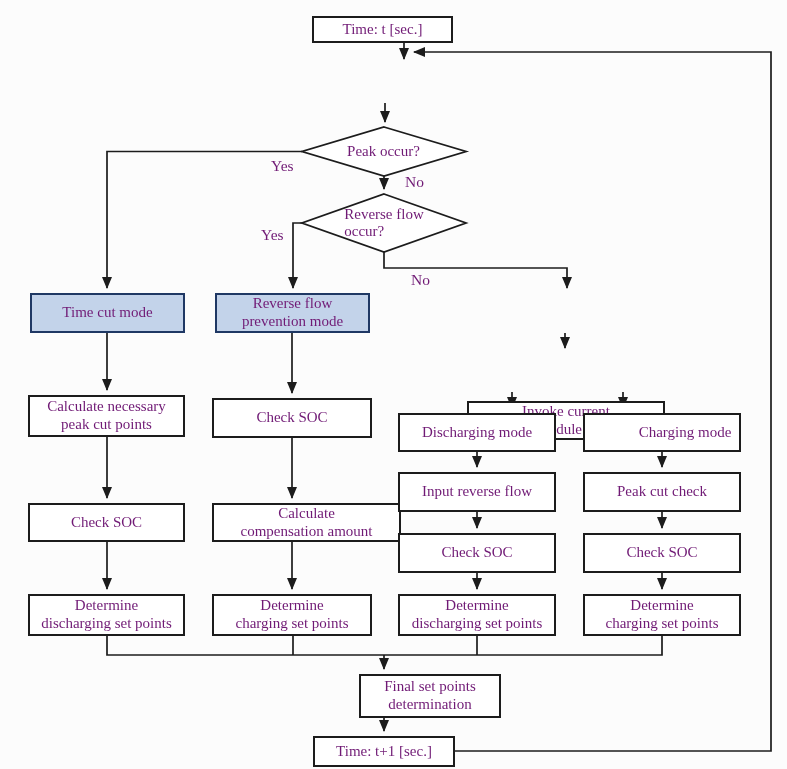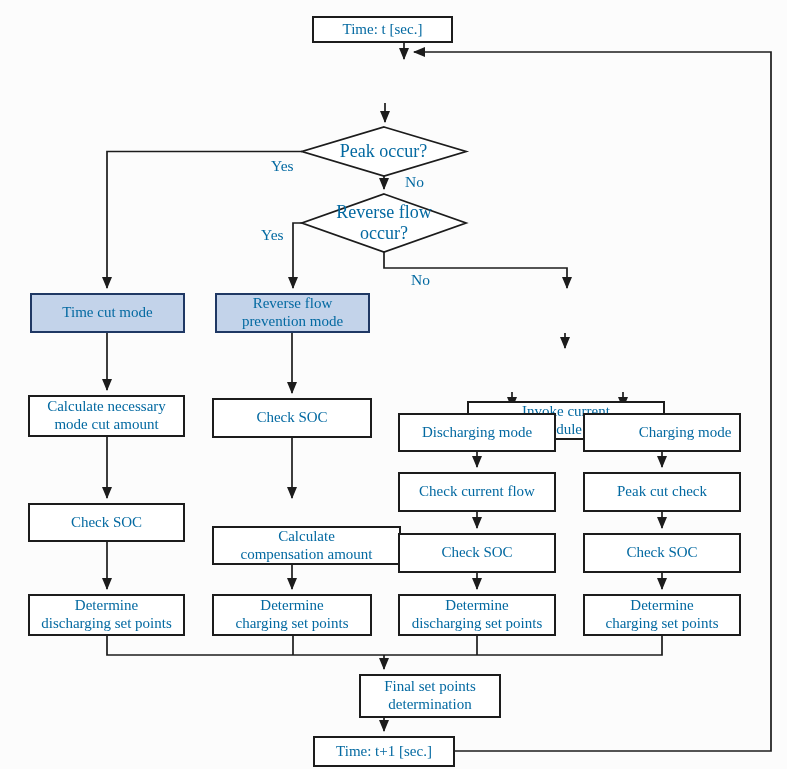--- a/index.html
+++ b/index.html
@@ -1,32 +1,32 @@
 <!DOCTYPE html>
 <html><head>
 <meta charset="utf-8">
 <style>
   html, body { margin:0; padding:0; background:#fff; }
   #canvas {
     position:relative; width:787px; height:769px;
     background:#fcfcfc; overflow:hidden;
-    font-family:"Liberation Serif", serif; color:#0369a1;text-decoration:underline;
+    font-family:"Liberation Serif", serif; color:#701a75;text-decoration:underline;
   }
   svg.layer { position:absolute; left:0; top:0; }
   .box {
     position:absolute; box-sizing:border-box;
     background:#ffffff; border:2px solid #1c1c1c;
     display:flex; align-items:center; justify-content:center;
     text-align:center; font-size:15px; line-height:1.18;
     white-space:pre-line; padding:1px 2px;
   }
   .mode { background:#c3d3ea; border-color:#1f3864; }
   .dlabel {
     position:absolute; display:flex; align-items:center; justify-content:center;
-    text-align:center; font-size:18px; line-height:1.15; white-space:pre-line;
+    font-size:15px; line-height:1.15; white-space:pre-line;
     pointer-events:none;
   }
   .elabel { position:absolute; font-size:15.5px; }
 </style>
 </head>
 <body>
 
 <div id="canvas" style="background: rgb(252, 252, 252);">
 
   <svg class="layer" width="787" height="769" viewBox="0 0 787 769">
@@ -95,33 +95,33 @@
   <span class="elabel" style="left:411px; top:271px;">No</span>
 
   <div class="box mode" style="left: 30px; top: 293px; width: 155px; height: 40px; background: rgb(195, 211, 234); border-color: rgb(31, 56, 100);">Time cut mode</div>
   <div class="box mode" style="left: 215px; top: 293px; width: 155px; height: 40px; background: rgb(195, 211, 234); border-color: rgb(31, 56, 100);">Reverse flow
 prevention mode</div>
 
   <div class="box" style="left:467px; top:353px; width:198px; height:39px;margin-top:48px;">Invoke current
 schedule set</div>
 
   <div class="box" style="left:28px; top:395px; width:157px; height:42px;">Calculate necessary
-mode cut amount</div>
+peak cut points</div>
   <div class="box" style="left:28px; top:503px; width:157px; height:39px;">Check SOC</div>
   <div class="box" style="left:28px; top:594px; width:157px; height:42px;">Determine
 discharging set points</div>
 
   <div class="box" style="left:212px; top:398px; width:160px; height:40px;">Check SOC</div>
-  <div class="box" style="left:212px; top:503px; width:189px; height:39px;margin-top:23px;">Calculate
+  <div class="box" style="left:212px; top:503px; width:189px; height:39px;">Calculate
 compensation amount</div>
   <div class="box" style="left:212px; top:594px; width:160px; height:42px;">Determine
 charging set points</div>
 
   <div class="box" style="left:398px; top:413px; width:158px; height:39px;">Discharging mode</div>
-  <div class="box" style="left:398px; top:472px; width:158px; height:40px;">Check current flow</div>
+  <div class="box" style="left:398px; top:472px; width:158px; height:40px;">Input reverse flow</div>
   <div class="box" style="left:398px; top:533px; width:158px; height:40px;">Check SOC</div>
   <div class="box" style="left:398px; top:594px; width:158px; height:42px;">Determine
 discharging set points</div>
 
   <div class="box" style="left:583px; top:413px; width:158px; height:39px;padding-left:48px;">Charging mode</div>
   <div class="box" style="left:583px; top:472px; width:158px; height:40px;">Peak cut check</div>
   <div class="box" style="left:583px; top:533px; width:158px; height:40px;">Check SOC</div>
   <div class="box" style="left:583px; top:594px; width:158px; height:42px;">Determine
 charging set points</div>
 

